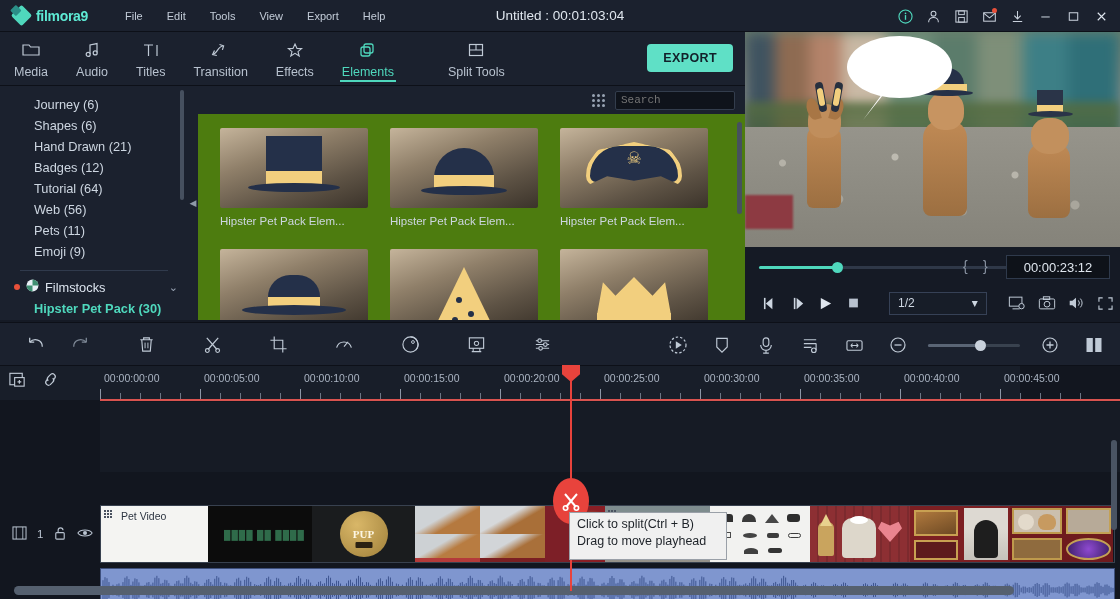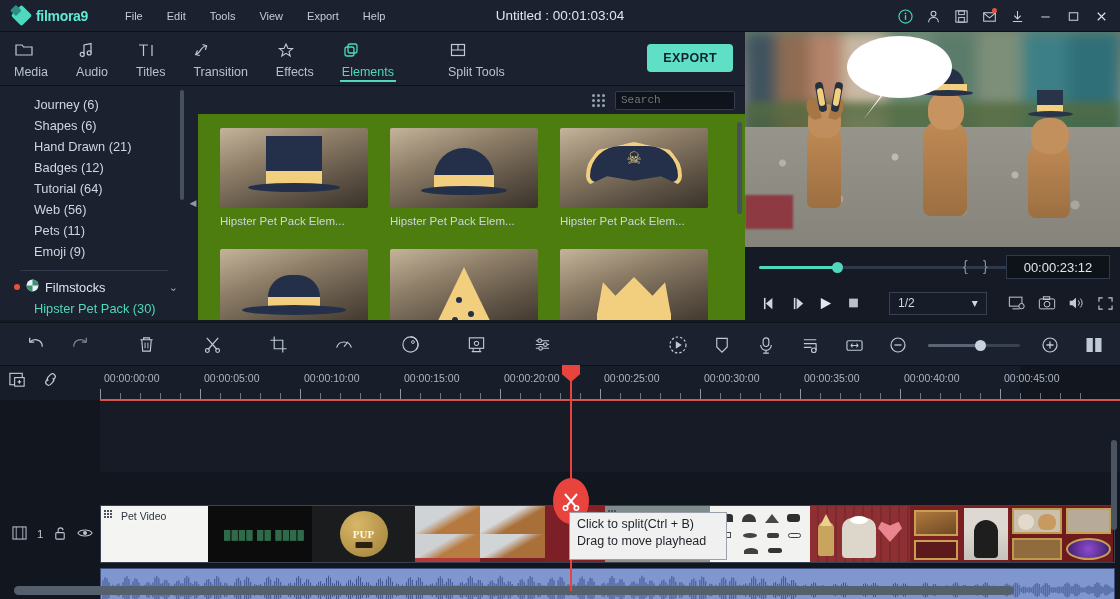--- a/index.html
+++ b/index.html
@@ -45,21 +45,21 @@
   .reddot{ position:absolute; top:5px; right:5px; width:5px;height:5px;border-radius:50%;background:#e8503a;}
 
   
   .tabbar {
     position:absolute; left:0; top:32px; width:745px; height:54px;
     background:#1b212e; display:flex; align-items:flex-start;
     border-bottom:1px solid #0d1018;
   }
   .tab {
     width:auto; min-width:56px; padding:6px 14px 0 14px; height:54px;
-    display:flex; flex-direction:column; gap:3px; cursor:default;
+    display:flex; flex-direction:column; align-items:center; gap:3px; cursor:default;
     position:relative;
   }
   .tab .tlabel { font-size:12.5px; color:#b8c2cf; white-space:nowrap; }
   .tab.active .tlabel { color:#4fd8bd; }
   .tab.active:after{
     content:""; position:absolute; bottom:4px; left:12px; right:12px; height:2px;
     background:#4fd8bd;
   }
   .tab .ticon { height:24px; display:flex; align-items:center; }
 
@@ -80,21 +80,21 @@
   }
   .side-sep { height:1px; background:#303a4c; margin:8px 20px 6px 20px; }
   .side-group {
     display:flex; align-items:center; gap:6px; padding:2px 10px 2px 14px; font-size:12.8px; color:#dce4ee;
   }
   .grp-dot { width:6px; height:6px; border-radius:50%; background:#e8503a; }
   .chev { margin-left:auto; color:#98a3b3; font-size:11px; }
   .side-sub {
     font-size:12.8px; color:#4fd8bd; padding:4px 10px 3px 34px;
   }
-  .side-sub span { border-bottom:1px solid #4fd8bd; padding-bottom:10px; }
+  .side-sub span { border-bottom:1px solid #4fd8bd; padding-bottom:10px;font-weight:bold; }
   .side-scroll {
     position:absolute; right:4px; top:4px; width:4px; height:110px; background:#46505f; border-radius:2px;
   }
   .collapse-handle{
     position:absolute; left:188px; top:86px; width:10px; height:234px; background:#1b212e;
     display:flex; align-items:center; justify-content:center; color:#8e99a8; font-size:9px;
   }
 
   
   .library {

